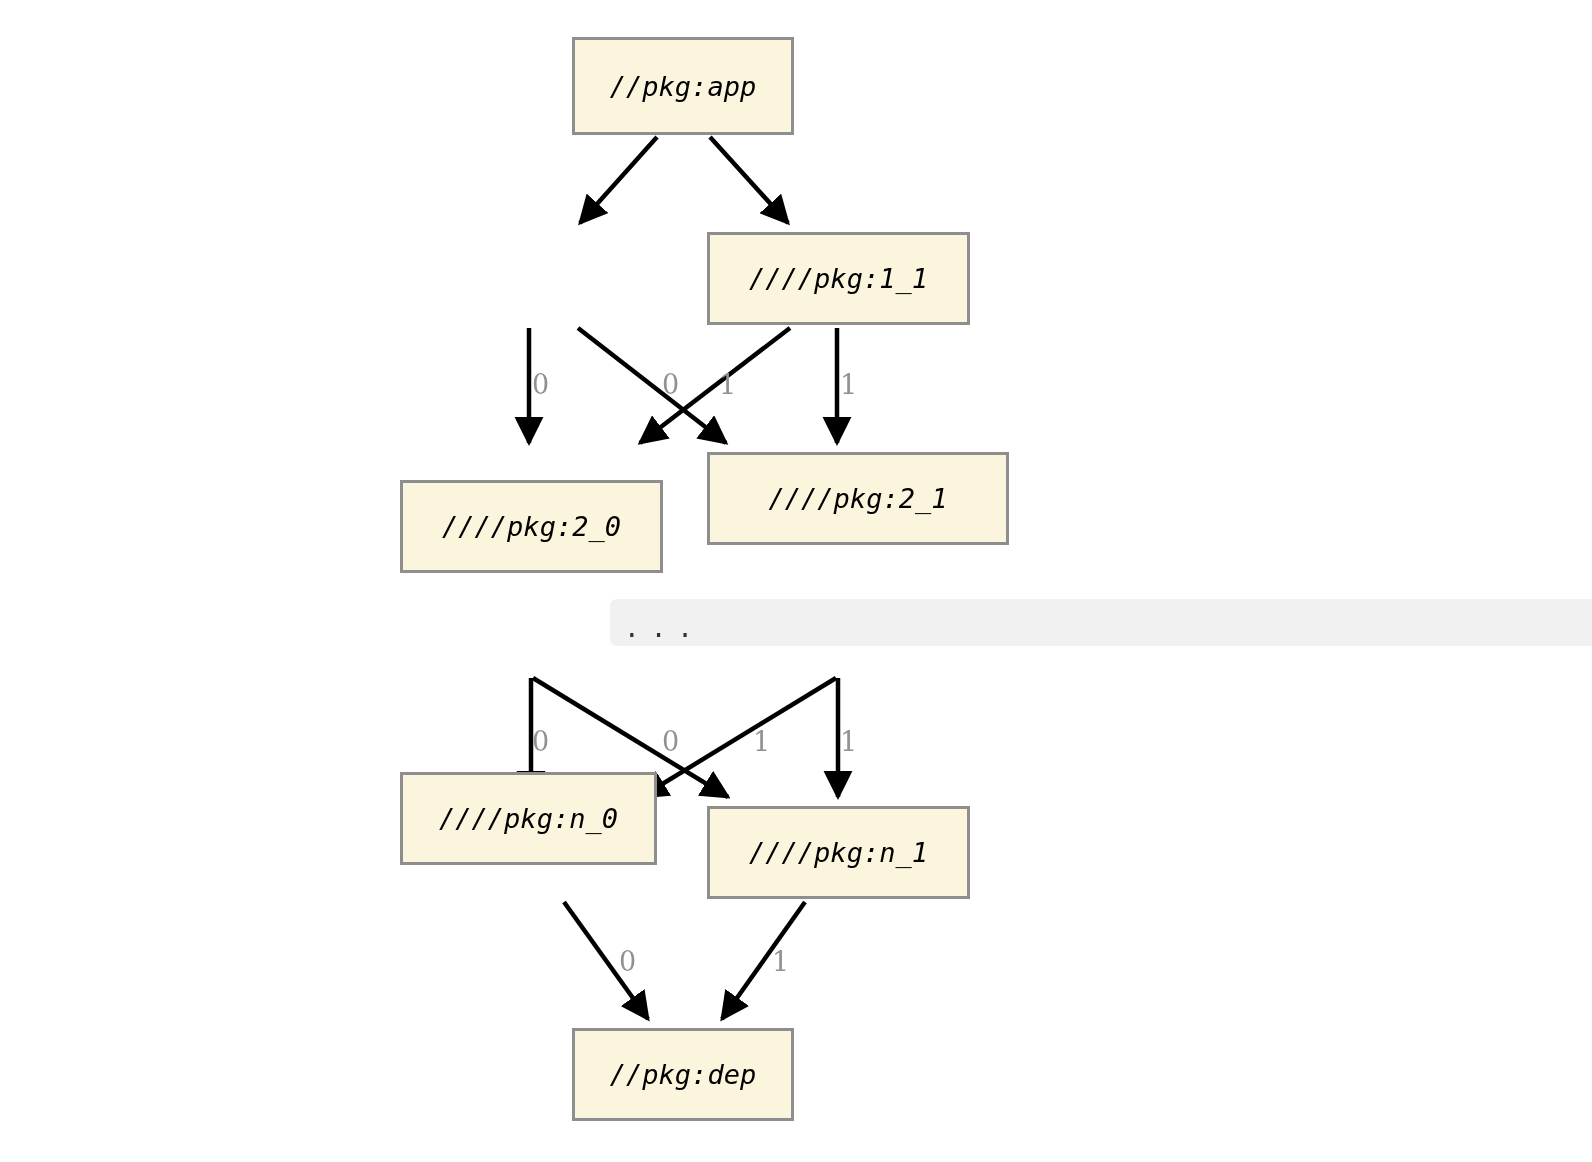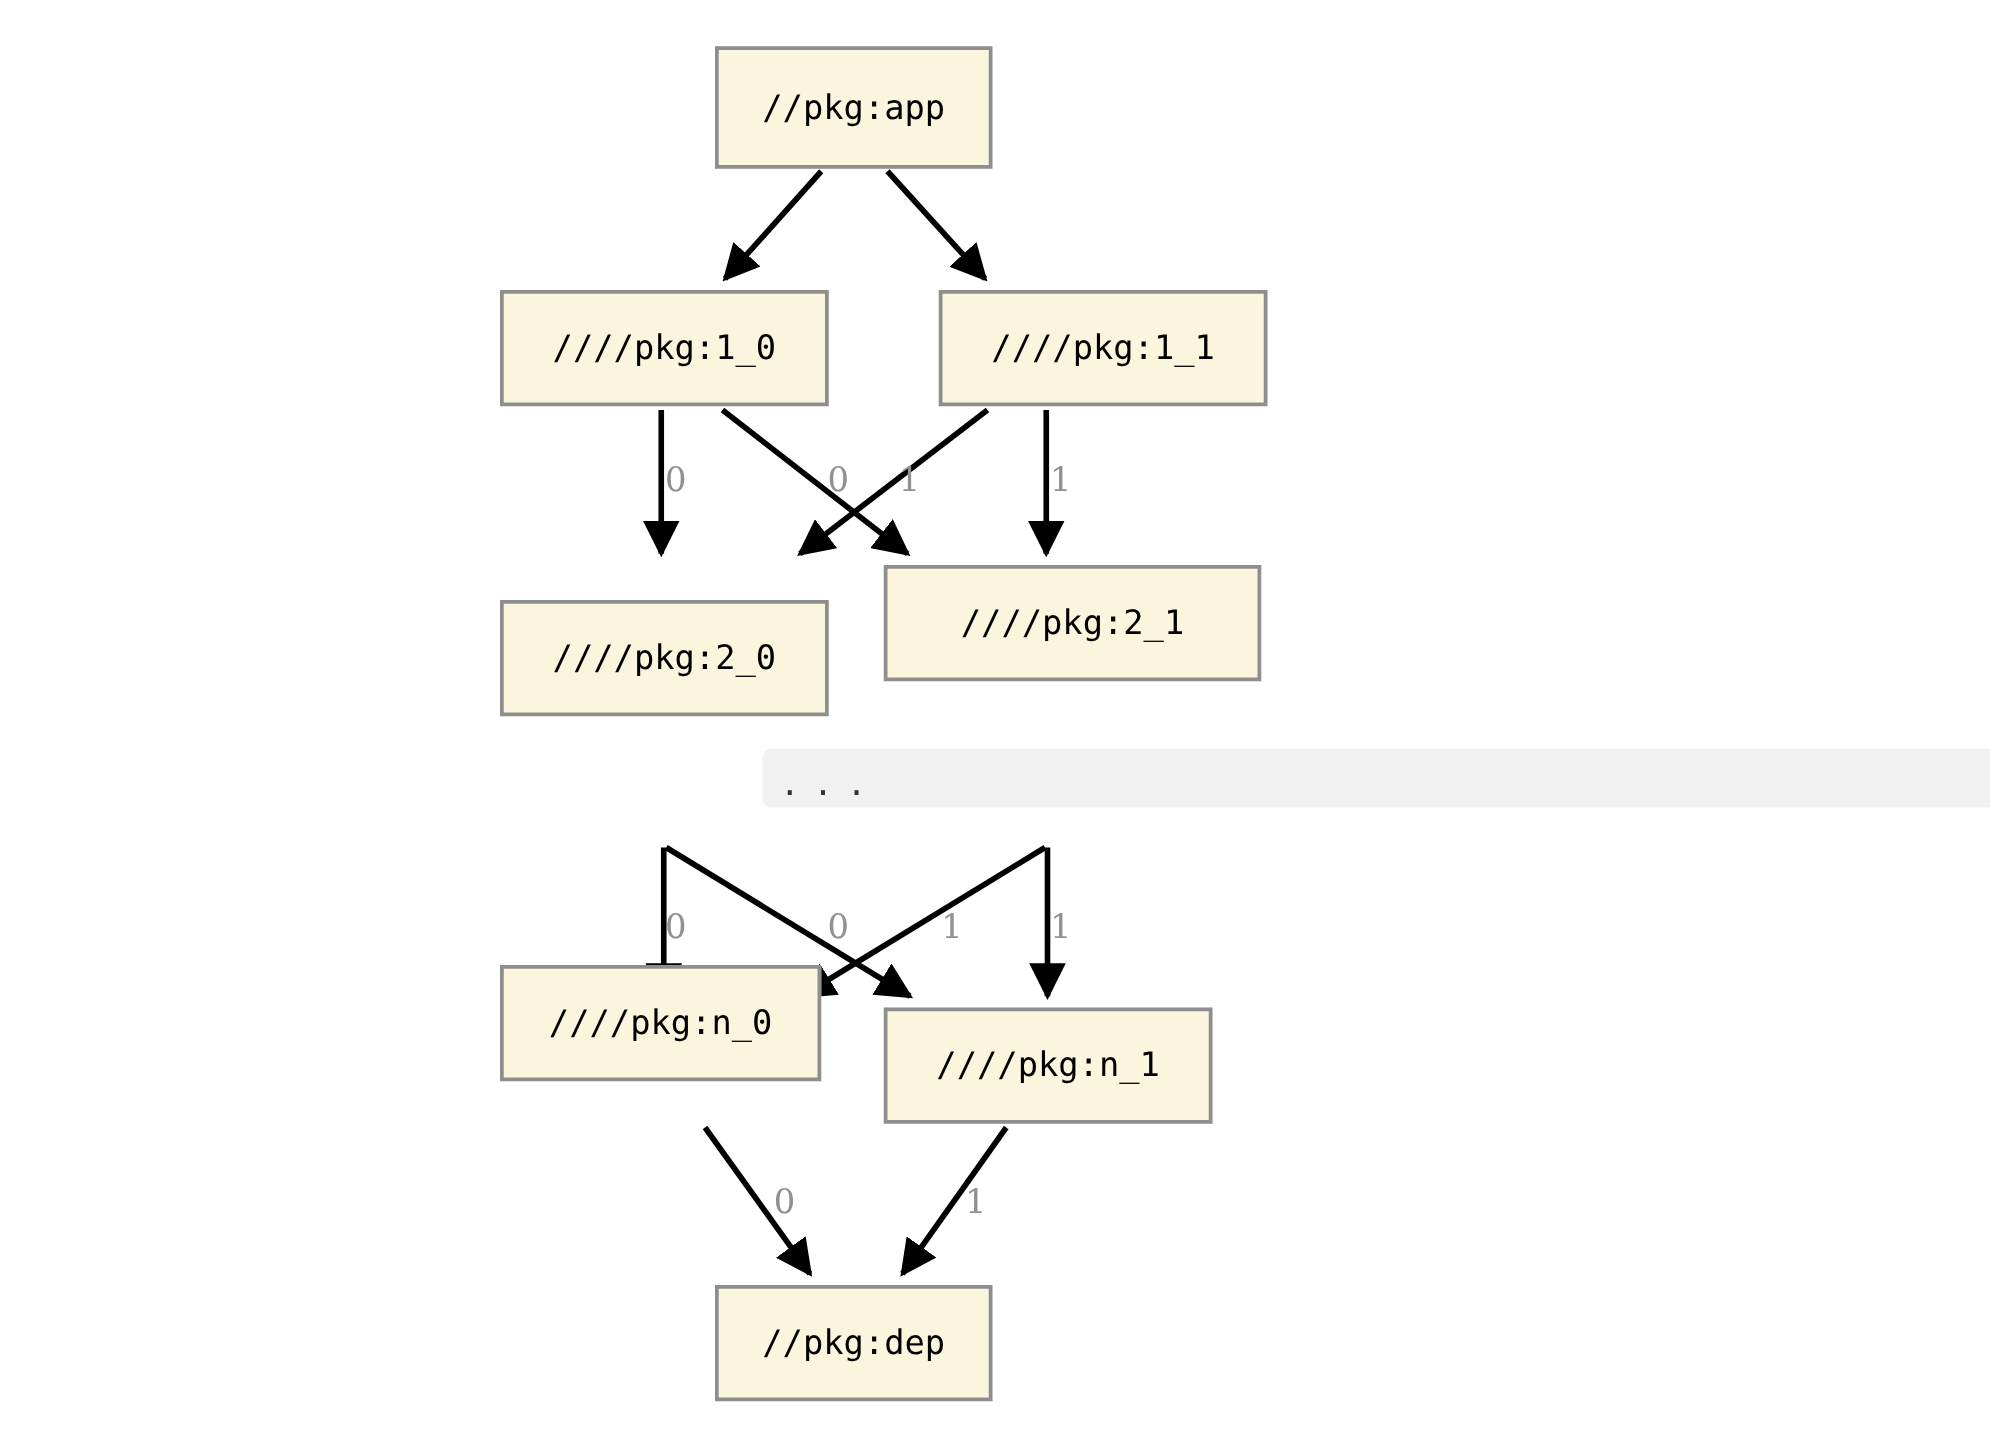--- a/index.html
+++ b/index.html
@@ -27,20 +27,21 @@
   }
   .node-box {
     position: absolute;
     box-sizing: border-box;
     background: #fcf5de;
     border: 3px solid #8e8e8e;
     display: flex;
     align-items: center;
     justify-content: center;
     z-index: 3;
+    font-style: italic;
   }
   .node-label {
     font-family: "DejaVu Sans Mono", monospace;
     font-size: 27px;
     color: #000000;
     letter-spacing: 0px;
     white-space: pre;
     line-height: 1;
   }
   .edge-label {
@@ -109,25 +110,22 @@
       <path d="M 564 902 L 648 1019"></path>
 
       <path d="M 805 902 L 722 1019"></path>
     </g>
   </svg>
 
   <div class="node-box" style="left:572px; top:37px; width:222px; height:98px;">
     <span class="node-label">//pkg:app</span>
   </div>
 
-  <div class="node-box" style="left:400px; top:232px; width:263px; height:93px;">
-    <span class="node-label">////pkg:1_0</span>
-  </div>
 
-  <div class="node-box" style="left:707px; top:232px; width:263px; height:93px;margin-left:44px;">
+  <div class="node-box" style="left:707px; top:232px; width:263px; height:93px;">
     <span class="node-label">////pkg:1_1</span>
   </div>
 
   <div class="node-box" style="left:400px; top:480px; width:263px; height:93px;">
     <span class="node-label">////pkg:2_0</span>
   </div>
 
   <div class="node-box" style="left:707px; top:452px; width:302px; height:93px;">
     <span class="node-label">////pkg:2_1</span>
   </div>

